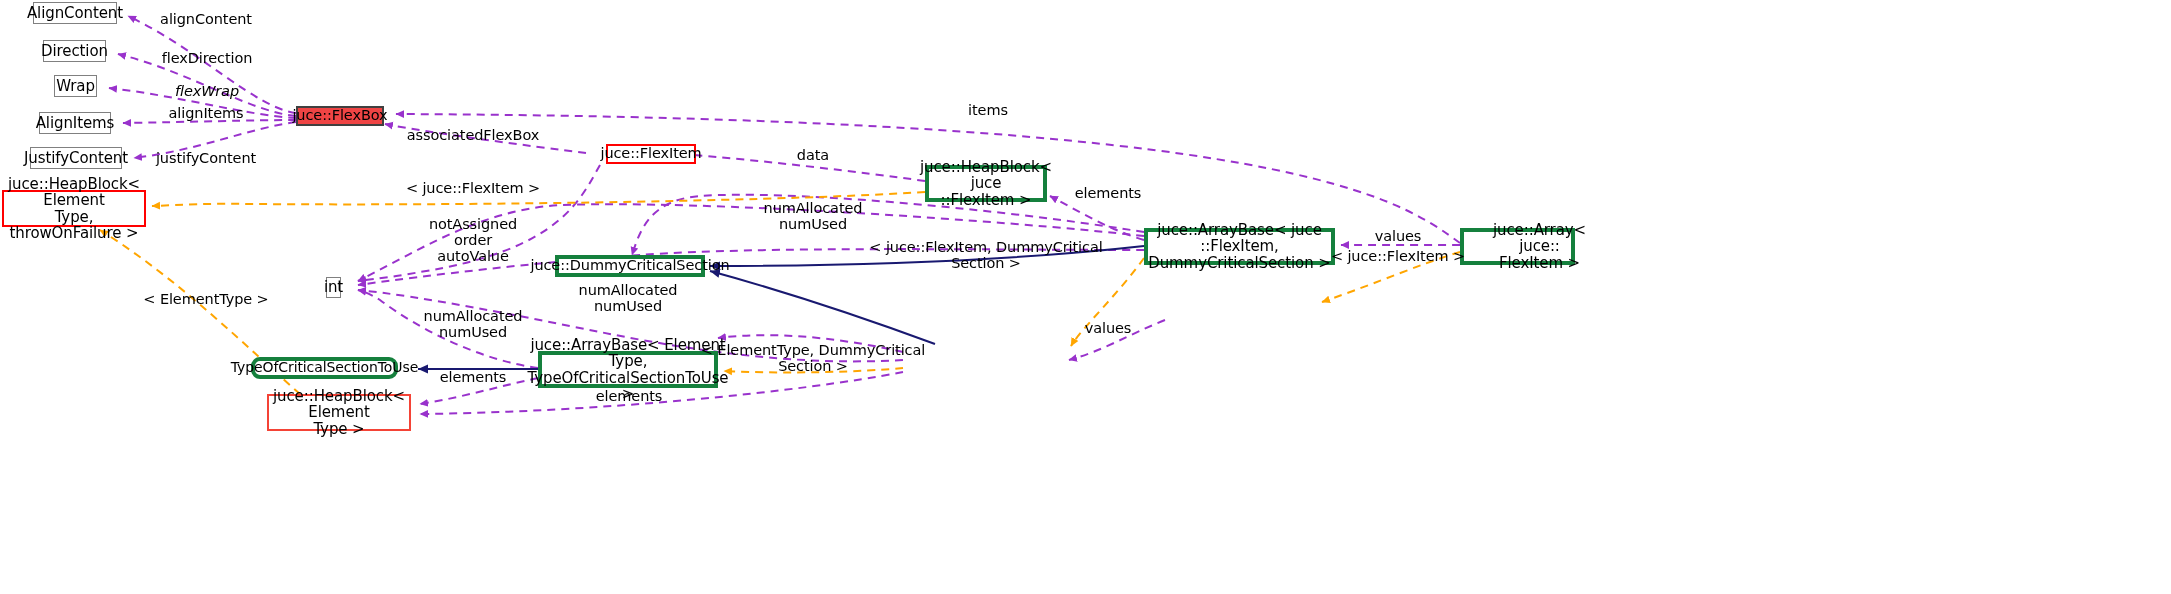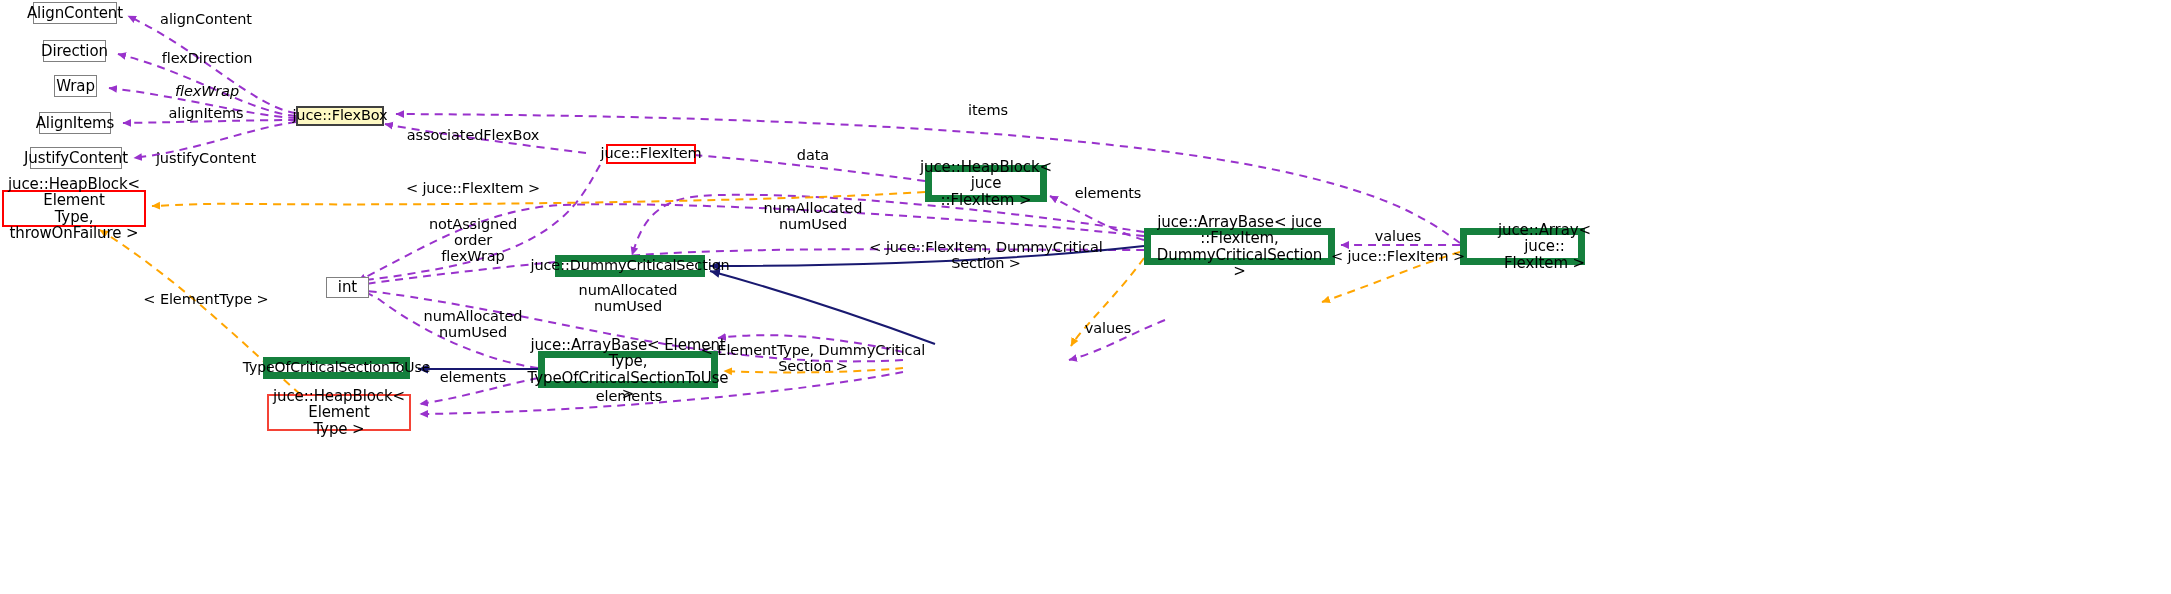--- a/index.html
+++ b/index.html
@@ -32,30 +32,30 @@
     text-align: center;
     background: #ffffff;
     border: 1px solid #808080;
     font-size: 15px;
     color: #000000;
     line-height: 1.08;
     white-space: pre-line;
     letter-spacing: -0.1px;
   }
   .node-box.dark {
-    border: 7px solid #15803d;
+    border: 4px solid #15803d;
   }
   .node-box.red {
     border: 2px solid #ff0000;
   }
   .node-box.redsoft {
     border: 2px solid #f44336;
   }
   .node-box.current {
-    background: #fef9c3;
+    background: #ef4444;
     border: 2px solid #404040;
   }
   .edge-label {
     position: absolute;
     font-size: 14.5px;
     color: #000000;
     text-align: center;
     line-height: 1.12;
     white-space: pre-line;
     transform: translate(-50%, -50%);
@@ -128,56 +128,56 @@
 
   <div class="node-box plain" style="left:30px; top:147px; width:92px; height:22px;">JustifyContent</div>
 
   <div class="node-box red" style="left:2px; top:190px; width:144px; height:37px;">juce::HeapBlock&lt; Element
 Type, throwOnFailure &gt;</div>
 
   <div class="node-box current" style="left:296px; top:106px; width:88px; height:20px; font-size:14.5px;">juce::FlexBox</div>
 
   <div class="node-box red" style="left:586px; top:144px; width:90px; height:20px; font-size:14.5px;margin-left:20px;">juce::FlexItem</div>
 
-  <div class="node-box plain" style="left:326px; top:277px; width:43px; height:21px;">int</div>
+  <div class="node-box plain" style="left:326px; top:277px; width:15px; height:21px;">int</div>
 
   <div class="node-box dark" style="left:555px; top:255px; width:150px; height:22px; font-size:14.5px;">juce::DummyCriticalSection</div>
 
   <div class="node-box dark" style="left:925px; top:165px; width:122px; height:37px;">juce::HeapBlock&lt; juce
 ::FlexItem &gt;</div>
 
   <div class="node-box dark" style="left:1144px; top:228px; width:191px; height:37px;">juce::ArrayBase&lt; juce
 ::FlexItem, DummyCriticalSection &gt;</div>
 
-  <div class="node-box dark" style="left:1460px; top:228px; width:125px; height:37px;padding-left:44px;">juce::Array&lt; juce::
+  <div class="node-box dark" style="left:1460px; top:228px; width:115px; height:37px;padding-left:44px;">juce::Array&lt; juce::
 FlexItem &gt;</div>
 
 
-  <div class="node-box dark" style="left:263px; top:357px; width:147px; height:22px; font-size:14px;">TypeOfCriticalSectionToUse</div>
+  <div class="node-box dark" style="left:251px; top:357px; width:147px; height:22px; font-size:14px;border-radius:9px;">TypeOfCriticalSectionToUse</div>
 
   <div class="node-box dark" style="left:538px; top:351px; width:180px; height:37px;">juce::ArrayBase&lt; Element
 Type, TypeOfCriticalSectionToUse &gt;</div>
 
 
   <div class="node-box redsoft" style="left:267px; top:394px; width:144px; height:37px;">juce::HeapBlock&lt; Element
 Type &gt;</div>
 
   <div class="edge-label" style="left:206px; top:19px;">alignContent</div>
   <div class="edge-label" style="left:207px; top:58px;">flexDirection</div>
   <div class="edge-label" style="left:207px; top:91px;font-style:italic;">flexWrap</div>
   <div class="edge-label" style="left:206px; top:113px;">alignItems</div>
   <div class="edge-label" style="left:206px; top:158px;">justifyContent</div>
   <div class="edge-label" style="left:988px; top:110px;">items</div>
   <div class="edge-label" style="left:473px; top:135px;">associatedFlexBox</div>
   <div class="edge-label" style="left:473px; top:188px;">&lt; juce::FlexItem &gt;</div>
   <div class="edge-label" style="left:813px; top:155px;">data</div>
   <div class="edge-label" style="left:1108px; top:193px;">elements</div>
   <div class="edge-label" style="left:473px; top:240px;">notAssigned
 order
-flexWrap</div>
+autoValue</div>
   <div class="edge-label" style="left:813px; top:216px;">numAllocated
 numUsed</div>
   <div class="edge-label" style="left:1398px; top:236px;">values</div>
   <div class="edge-label" style="left:1398px; top:256px;">&lt; juce::FlexItem &gt;</div>
   <div class="edge-label" style="left:986px; top:255px;">&lt; juce::FlexItem, DummyCritical
 Section &gt;</div>
   <div class="edge-label" style="left:628px; top:298px;">numAllocated
 numUsed</div>
   <div class="edge-label" style="left:206px; top:299px;">&lt; ElementType &gt;</div>
   <div class="edge-label" style="left:473px; top:324px;">numAllocated

